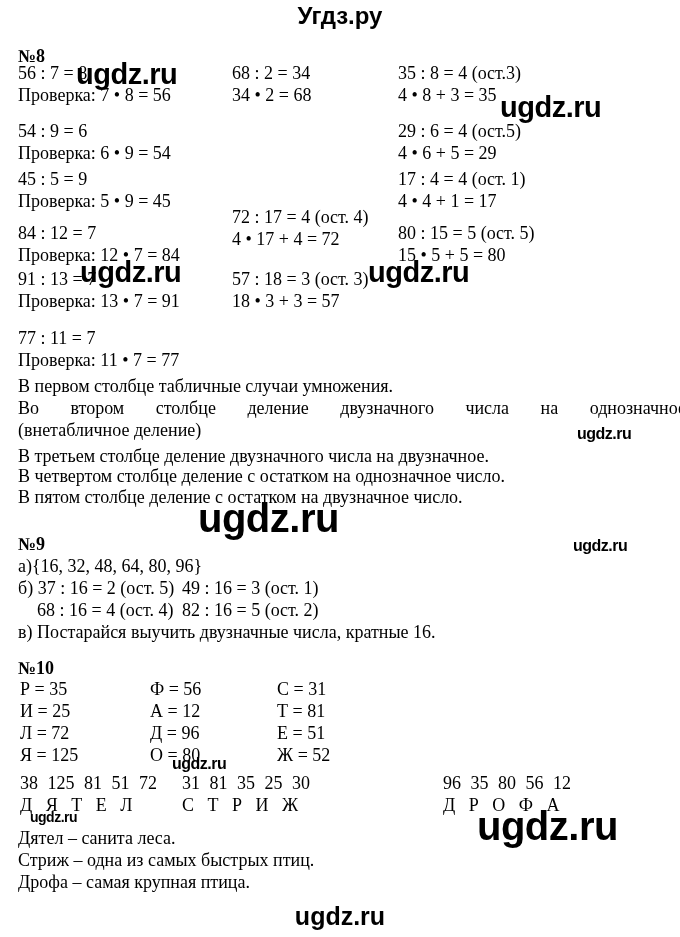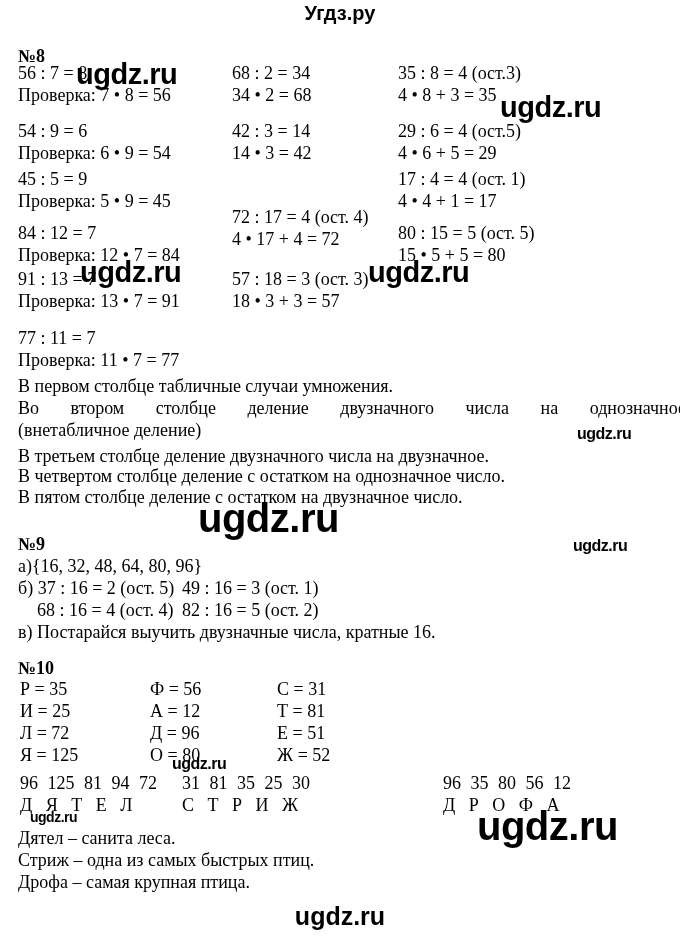--- a/index.html
+++ b/index.html
@@ -2,21 +2,21 @@
 <html><head>
 <meta charset="utf-8">
 <style>
   html,body{margin:0;padding:0;background:#ffffff;}
   .page{
     position:relative;width:680px;height:937px;background:#fff;color:#000;
     font-family:"Liberation Serif", serif;overflow:hidden;
   }
   .title{
     position:absolute;left:0;right:0;top:2px;text-align:center;
-    font-family:"Liberation Sans", sans-serif;font-weight:bold;font-size:20px;
+    font-family:"Liberation Sans", sans-serif;font-weight:bold;font-size:24px;
   }
   .h{position:absolute;left:18px;font-weight:bold;font-size:18px;white-space:nowrap;}
   .t{position:absolute;font-size:18px;white-space:nowrap;line-height:21px;}
   .cell{position:absolute;font-size:18px;line-height:22px;white-space:nowrap;}
   .just{word-spacing:27px;}
   .wm{
     position:absolute;font-family:"Liberation Sans", sans-serif;font-weight:bold;
     color:#000;white-space:nowrap;letter-spacing:-0.5px;line-height:1;
   }
   .wm-big{font-size:29px;}
@@ -47,24 +47,20 @@
   <div class="cell" style="left:398px;top:62px">
     <div>35 : 8 = 4 (ост.3)</div>
     <div>4 • 8 + 3 = 35</div>
   </div>
   <div class="wm wm-big" style="left:76px;top:60px">ugdz.ru</div>
   <div class="wm wm-big" style="left:500px;top:93px">ugdz.ru</div>
 
   <div class="cell" style="left:18px;top:120px">
     <div>54 : 9 = 6</div>
     <div>Проверка: 6 • 9 = 54</div>
-  </div>
-  <div class="cell" style="left:232px;top:120px">
-    <div>42 : 3 = 14</div>
-    <div>14 • 3 = 42</div>
   </div>
   <div class="cell" style="left:398px;top:120px">
     <div>29 : 6 = 4 (ост.5)</div>
     <div>4 • 6 + 5 = 29</div>
   </div>
 
   <div class="cell" style="left:18px;top:168px">
     <div>45 : 5 = 9</div>
     <div>Проверка: 5 • 9 = 45</div>
   </div>
@@ -138,21 +134,21 @@
   </div>
   <div class="cell" style="left:277px;top:678px">
     <div>С = 31</div>
     <div>Т = 81</div>
     <div>Е = 51</div>
     <div>Ж = 52</div>
   </div>
 
   <div class="wm wm-sm" style="left:172px;top:756px">ugdz.ru</div>
 
-  <div class="t num" style="left:20px;top:773px">96 125 81 94 72</div>
+  <div class="t num" style="left:20px;top:773px">38 125 81 51 72</div>
   <div class="t let" style="left:20px;top:795px">Д Я Т Е Л</div>
   <div class="t num" style="left:182px;top:773px">31 81 35 25 30</div>
   <div class="t let" style="left:182px;top:795px">С Т Р И Ж</div>
   <div class="t num" style="left:443px;top:773px">96 35 80 56 12</div>
   <div class="t let" style="left:443px;top:795px">Д Р О Ф А</div>
 
   <div class="wm wm-xs" style="left:30px;top:810px">ugdz.ru</div>
   <div class="wm wm-xl" style="left:477px;top:806px">ugdz.ru</div>
 
   <div class="t" style="left:18px;top:828px">Дятел – санита леса.</div>

